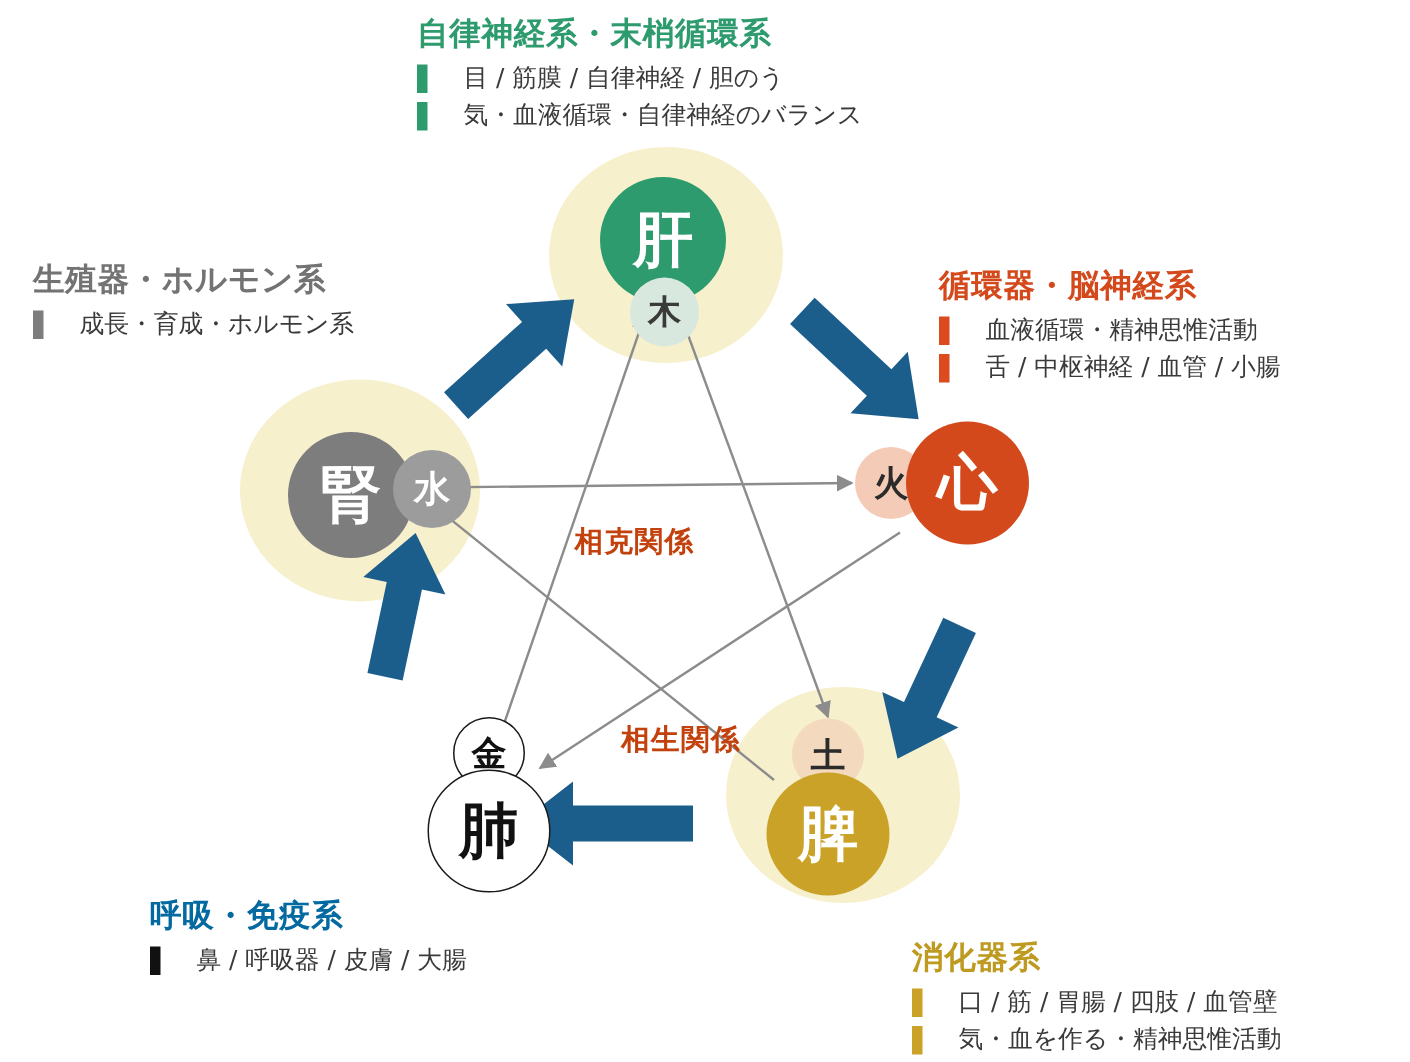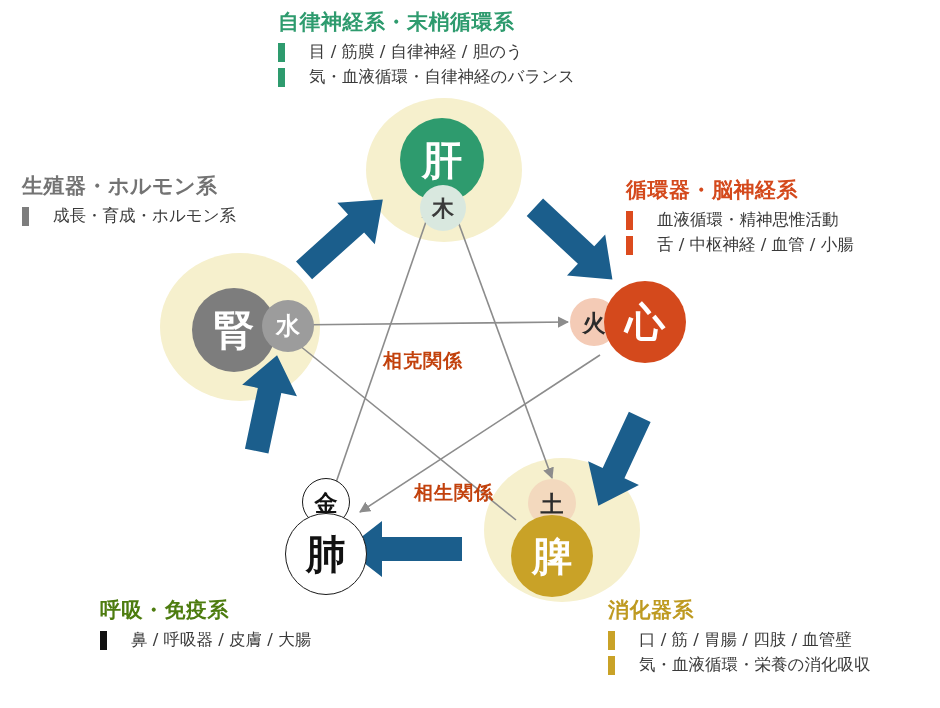--- a/index.html
+++ b/index.html
@@ -175,32 +175,32 @@
       <span class="bullet" style="background:#DC4B1E;"></span>
       <span>血液循環・精神思惟活動</span>
     </div>
     <div class="label-row">
       <span class="bullet" style="background:#DC4B1E;"></span>
       <span>舌 / 中枢神経 / 血管 / 小腸</span>
     </div>
   </div>
 
   <div class="label-block" style="left:100px; top:596px;">
-    <div class="label-title" style="color:#4d7c0f;">呼吸・免疫系</div>
+    <div class="label-title" style="color:#0369a1;">呼吸・免疫系</div>
     <div class="label-row">
       <span class="bullet" style="background:#111111;"></span>
       <span>鼻 / 呼吸器 / 皮膚 / 大腸</span>
     </div>
   </div>
 
-  <div class="label-block" style="left:608px; top:596px;">
+  <div class="label-block" style="left:608px; top:624px;">
     <div class="label-title" style="color:#BE9A21;">消化器系</div>
     <div class="label-row">
       <span class="bullet" style="background:#C9A227;"></span>
       <span>口 / 筋 / 胃腸 / 四肢 / 血管壁</span>
     </div>
     <div class="label-row">
       <span class="bullet" style="background:#C9A227;"></span>
-      <span>気・血液循環・栄養の消化吸収</span>
+      <span>気・血を作る・精神思惟活動</span>
     </div>
   </div>
 
 </div>
 
 </body></html>

